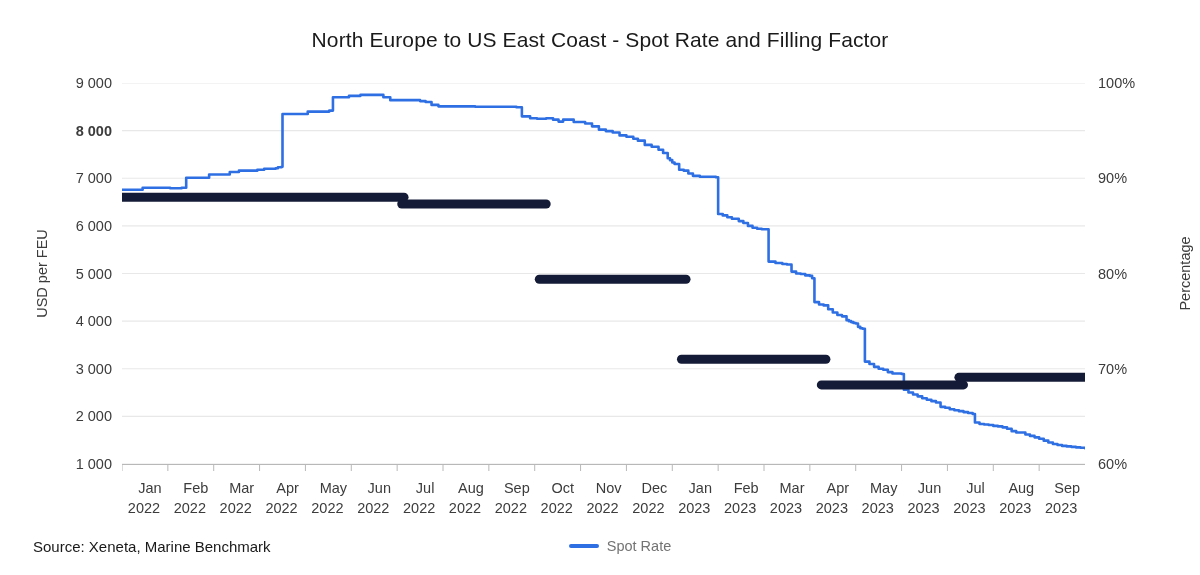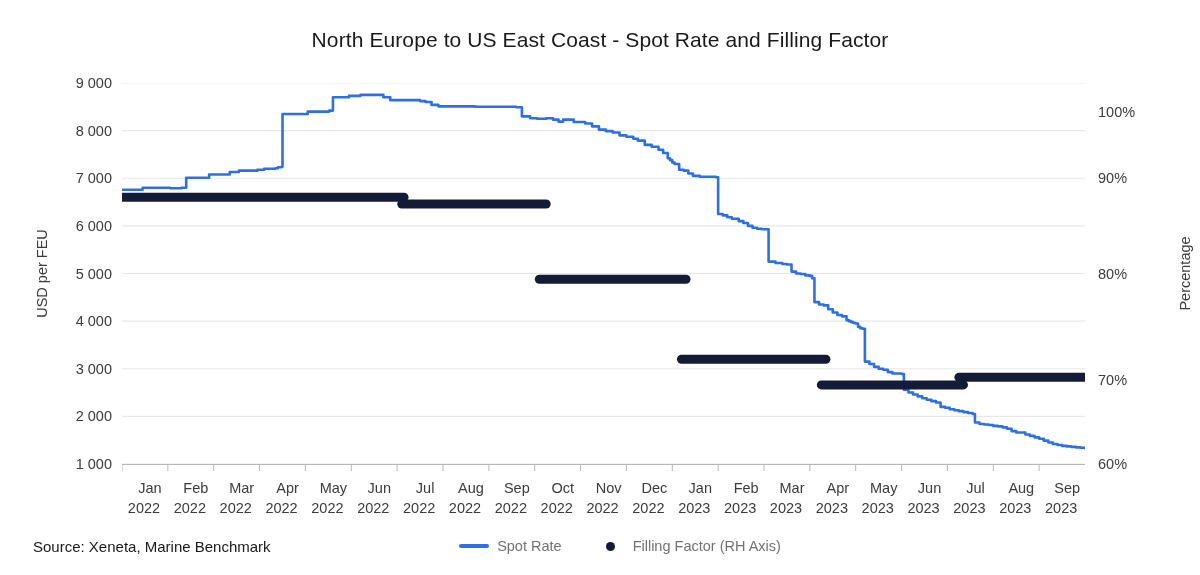--- a/index.html
+++ b/index.html
@@ -158,36 +158,36 @@
 </style>
 </head>
 <body>
 
 <div id="chart-root">
 
   <div id="chart-title">North Europe to US East Coast - Spot Rate and Filling Factor</div>
 
   <div class="y-axis-labels" id="y-axis-labels">
       <div class="y-tick-label" style="top: 0px;">9 000</div>
-      <div class="y-tick-label" style="top: 47.625px;">8 000</div>
+      <div class="y-tick-label" style="top: 47.625px; font-weight: bold;">8 000</div>
       <div class="y-tick-label" style="top: 95.25px;">7 000</div>
       <div class="y-tick-label" style="top: 142.875px;">6 000</div>
       <div class="y-tick-label" style="top: 190.5px;">5 000</div>
       <div class="y-tick-label" style="top: 238.125px;">4 000</div>
       <div class="y-tick-label" style="top: 285.75px;">3 000</div>
       <div class="y-tick-label" style="top: 333.375px;">2 000</div>
       <div class="y-tick-label" style="top: 381px;">1 000</div>
     </div>
   <div id="y-axis-title">USD per FEU</div>
 
   <div class="y2-axis-labels" id="y2-axis-labels">
-      <div class="y-tick-label" style="top: 0px; margin-top: 29px;">100%</div>
+      <div class="y-tick-label" style="top: 0px;">100%</div>
       <div class="y-tick-label" style="top: 95.25px;">90%</div>
       <div class="y-tick-label" style="top: 190.5px;">80%</div>
-      <div class="y-tick-label" style="top: 285.75px; margin-top: 11px;">70%</div>
+      <div class="y-tick-label" style="top: 285.75px;">70%</div>
       <div class="y-tick-label" style="top: 381px;">60%</div>
     </div>
   <div id="y2-axis-title">Percentage</div>
 
   <div id="plot-area">
     <svg id="grid-layer" viewBox="0 0 963 381" preserveAspectRatio="none">
         <line x1="0" x2="963" y1="0" y2="0" stroke="#e8e8e8" stroke-width="1.2" vector-effect="non-scaling-stroke"></line>
         <line x1="0" x2="963" y1="47.625" y2="47.625" stroke="#e8e8e8" stroke-width="1.2" vector-effect="non-scaling-stroke"></line>
         <line x1="0" x2="963" y1="95.25" y2="95.25" stroke="#e8e8e8" stroke-width="1.2" vector-effect="non-scaling-stroke"></line>
         <line x1="0" x2="963" y1="142.875" y2="142.875" stroke="#e8e8e8" stroke-width="1.2" vector-effect="non-scaling-stroke"></line>
@@ -320,19 +320,15 @@
       </div>
     </div>
 
   <div id="source-note">Source: Xeneta, Marine Benchmark</div>
 
   <div id="legend">
     <div class="legend-item">
       <span class="legend-swatch-line"></span>
       <span>Spot Rate</span>
     </div>
-    <div class="legend-item">
-      <span class="legend-swatch-dot"></span>
-      <span>Filling Factor (RH Axis)</span>
-    </div>
   </div>
 
 </div>
 
 </body></html>

